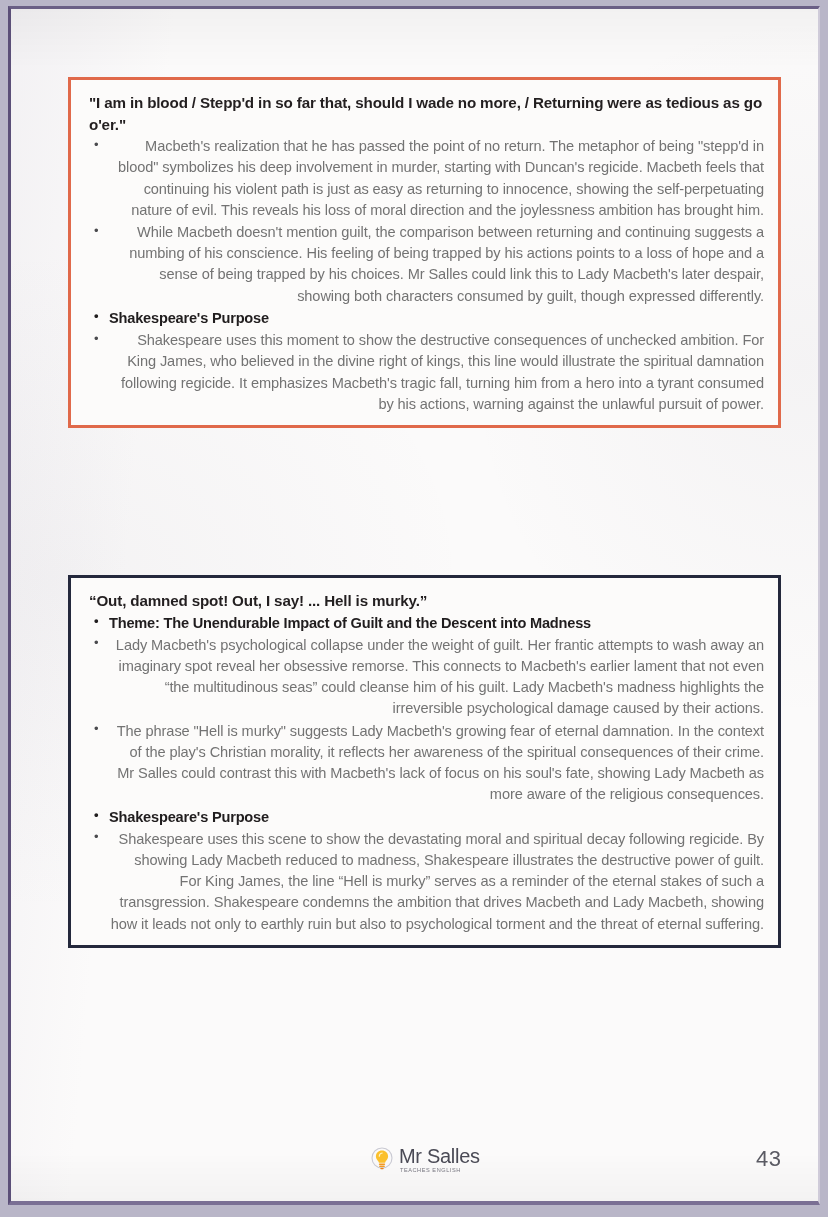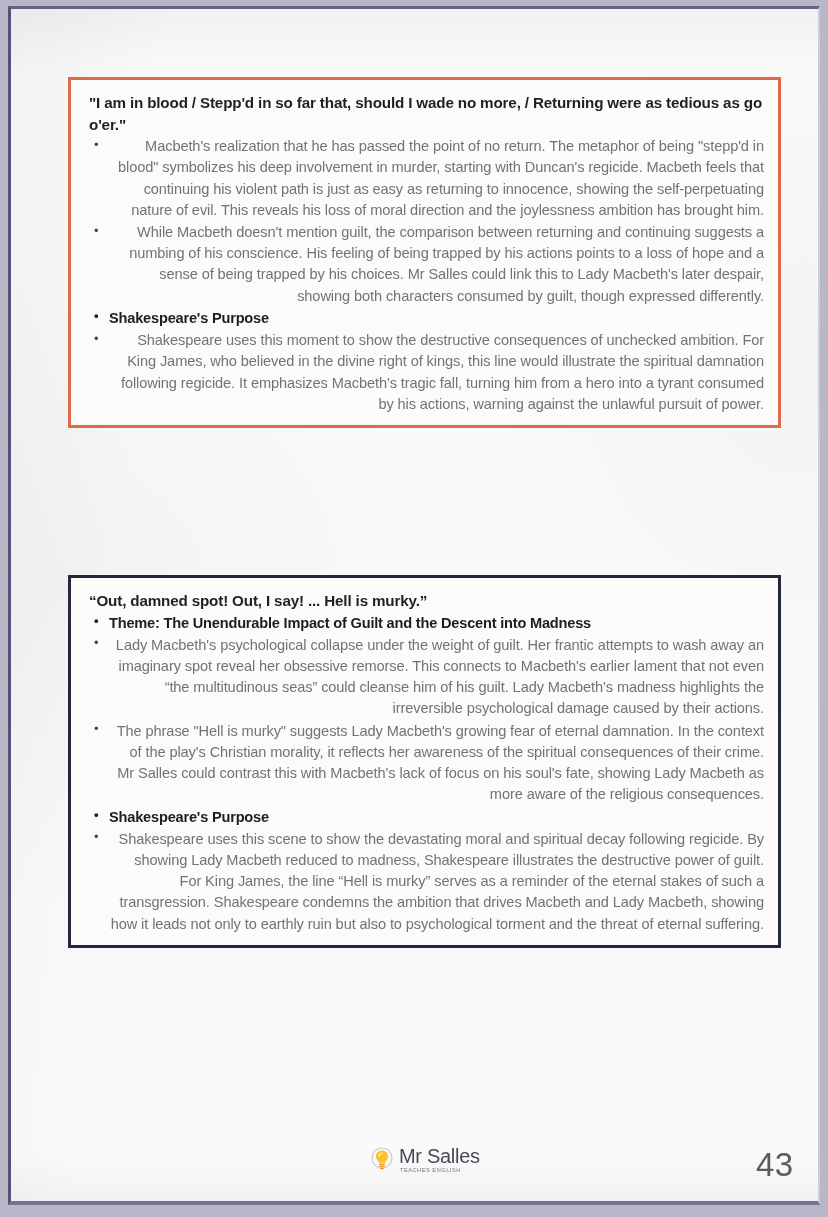--- a/index.html
+++ b/index.html
@@ -146,21 +146,21 @@
     font-size: 5.6px;
     color: #76757f;
     letter-spacing: 0.55px;
     margin-top: 2px;
     margin-left: 1px;
   }
   .page-no {
     position: absolute;
     left: 737px;
     top: 12px;
-    font-size: 33px;
+    font-size: 22px;
     color: #5a5a63;
     letter-spacing: 0.5px;
   }
 </style>
 </head>
 <body>
 
 <div id="page-sheet">
   <div class="paper-noise"></div>
 

